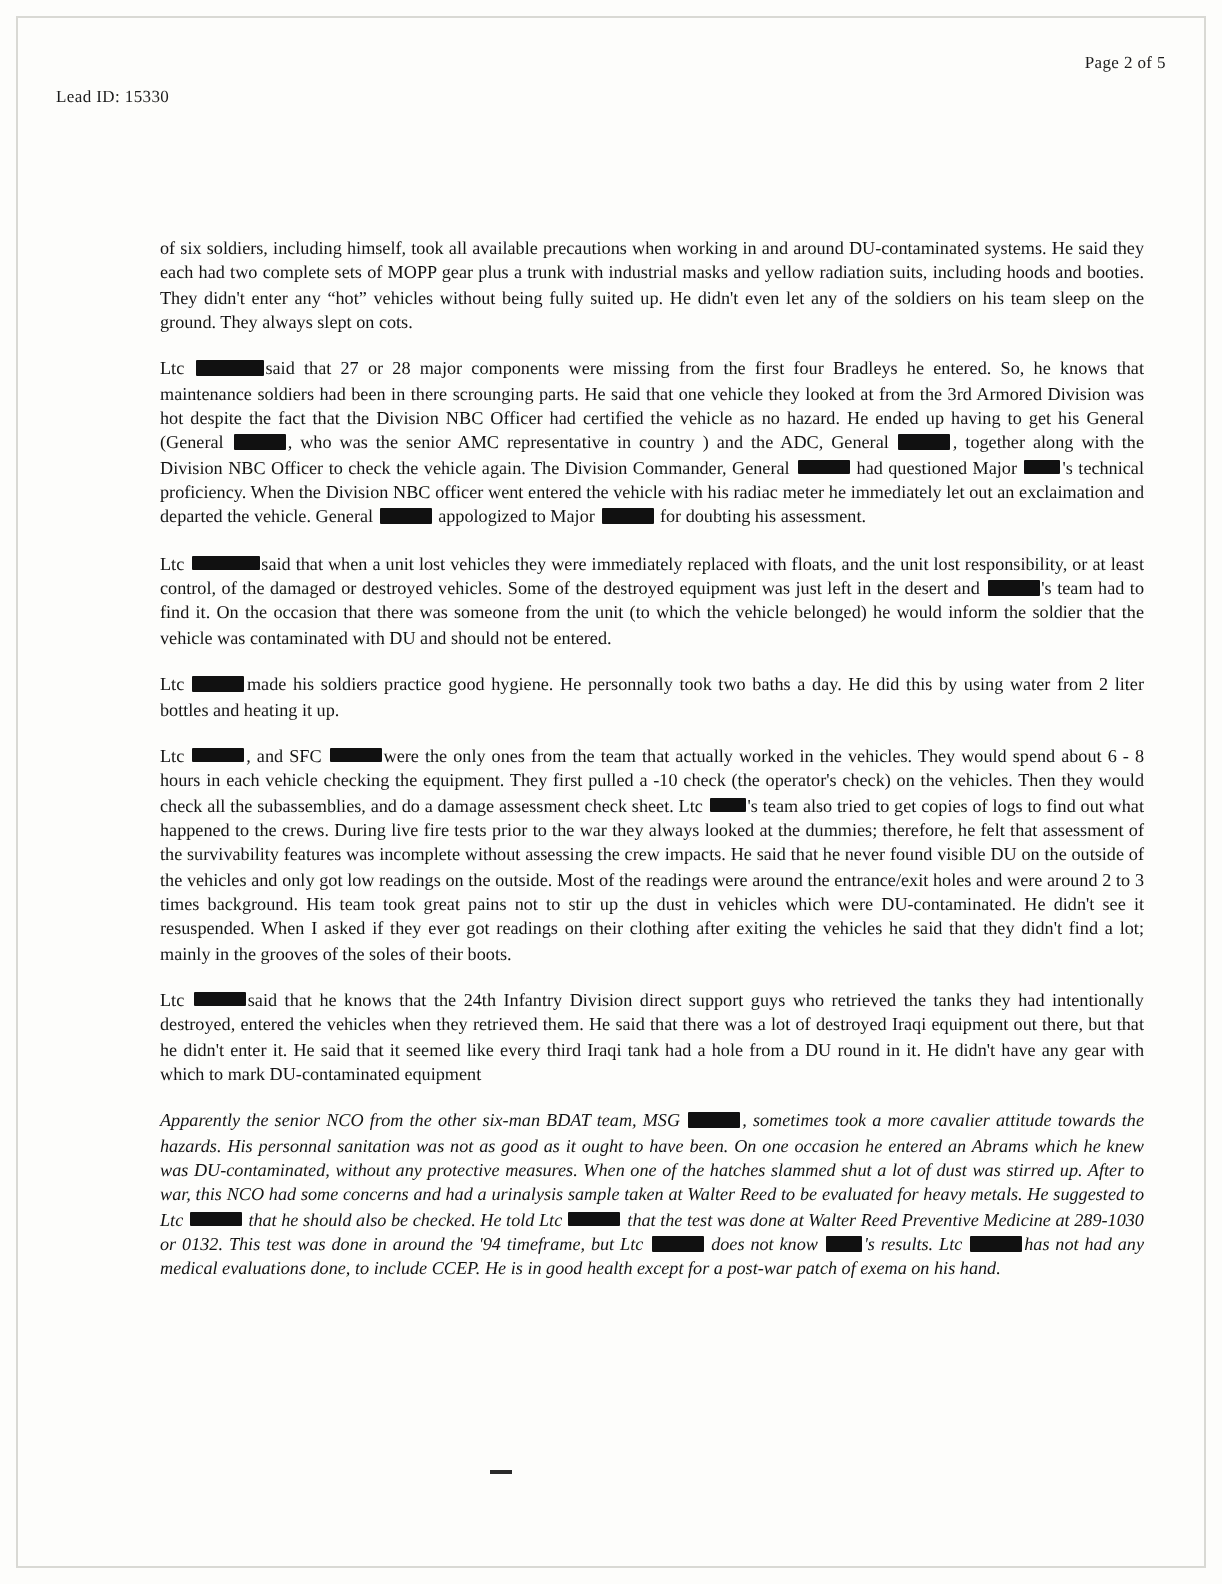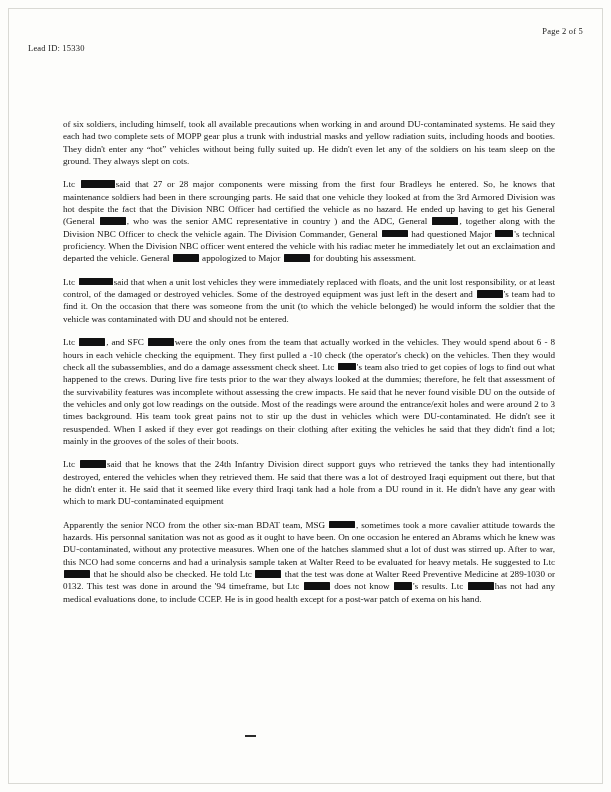--- a/index.html
+++ b/index.html
@@ -45,35 +45,36 @@
   .header .page-num {
     position: absolute;
     right: 0;
     top: 0;
     font-size: 8.5px;
     color: #1b1b1b;
     letter-spacing: 0.2px;
   }
   .body-text {
     position: absolute;
-    left: 63px;
+    left: 80px;
     top: 118px;
     width: 492px;
     font-size: 9.1px;
     line-height: 12.35px;
     color: #141414;
     text-align: justify;
     text-justify: inter-word;
   }
   .para {
     margin: 0 0 11px 0;
     text-align: justify;
   }
   .para:last-child {
     margin-bottom: 12px;
+    font-style: italic;
   }
   
   .redact {
     display: inline-block;
     background: #111111;
     height: 7.5px;
     vertical-align: -0.5px;
     margin: 0 1px;
     border-radius: 0.5px;
   }
@@ -98,20 +99,21 @@
 
   <div class="header">
     <div class="lead-id">Lead ID: 15330</div>
     <div class="page-num">Page 2 of 5</div>
   </div>
 
   <div class="body-text" id="body-text">
       <p class="para">of six soldiers, including himself, took all available precautions when working in and around DU-contaminated systems.  He said they each had two complete sets of MOPP gear plus a trunk with industrial masks and yellow radiation suits, including hoods and booties.  They didn't enter any “hot” vehicles without being fully suited up.  He didn't even let any of the soldiers on his team sleep on the ground.  They always slept on cots.</p>
       <p class="para">Ltc <span class="redact r-m"></span>said that 27 or 28 major components were missing from the first four Bradleys he entered.  So, he knows that maintenance soldiers had been in there scrounging parts.  He said that one vehicle they looked at from the 3rd Armored Division was hot despite the fact that the Division NBC Officer had certified the vehicle as no hazard.  He ended up having to get his General (General <span class="redact r-s"></span>, who was the senior AMC representative in country ) and the ADC, General <span class="redact r-s"></span>, together along with the Division NBC Officer to check the vehicle again.  The Division Commander, General <span class="redact r-s"></span> had questioned Major <span class="redact r-xs"></span>'s technical proficiency.  When the Division NBC officer went entered the vehicle with his radiac meter he immediately let out an exclaimation and departed the vehicle.  General <span class="redact r-s"></span> appologized to Major <span class="redact r-s"></span> for doubting his assessment.</p>
       <p class="para">Ltc <span class="redact r-m"></span>said that when a unit lost vehicles they were immediately replaced with floats, and the unit lost responsibility, or at least control, of the damaged or destroyed vehicles.  Some of the destroyed equipment was just left in the desert and <span class="redact r-s"></span>'s team had to find it.  On the occasion that there was someone from the unit (to which the vehicle belonged) he would inform the soldier that the vehicle was contaminated with DU and should not be entered.</p>
+      <p class="para">Ltc <span class="redact r-s"></span>made his soldiers practice good hygiene.  He personnally took two baths a day.  He did this by using water from 2 liter bottles and heating it up.</p>
       <p class="para">Ltc <span class="redact r-s"></span>, and SFC <span class="redact r-s"></span>were the only ones from the team that actually worked in the vehicles.  They would spend about 6 - 8 hours in each vehicle checking the equipment.  They first pulled a -10 check (the operator's check) on the vehicles.  Then they would check all the subassemblies, and do a damage assessment check sheet.  Ltc <span class="redact r-xs"></span>'s team also tried to get copies of logs to find out what happened to the crews.  During live fire tests prior to the war they always looked at the dummies; therefore, he felt that assessment of the survivability features was incomplete without assessing the crew impacts.  He said that he never found visible DU on the outside of the vehicles and only got low readings on the outside.  Most of the readings were around the entrance/exit holes and were around 2 to 3 times background.  His team took great pains not to stir up the dust in vehicles which were DU-contaminated.  He didn't see it resuspended.  When I asked if they ever got readings on their clothing after exiting the vehicles he said that they didn't find a lot; mainly in the grooves of the soles of their boots.</p>
       <p class="para">Ltc <span class="redact r-s"></span>said that he knows that the 24th Infantry Division direct support guys who retrieved the tanks they had intentionally destroyed, entered the vehicles when they retrieved them.  He said that there was a lot of destroyed Iraqi equipment out there, but that he didn't enter it.  He said that it seemed like every third Iraqi tank had a hole from a DU round in it.  He didn't have any gear with which to mark DU-contaminated equipment</p>
       <p class="para">Apparently the senior NCO from the other six-man BDAT team, MSG <span class="redact r-s"></span>, sometimes took a more cavalier attitude towards the hazards.  His personnal sanitation was not as good as it ought to have been.  On one occasion he entered an Abrams which he knew was DU-contaminated, without any protective measures.  When one of the hatches slammed shut a lot of dust was stirred up.  After to war, this NCO had some concerns and had a urinalysis sample taken at Walter Reed to be evaluated for heavy metals.  He suggested to Ltc <span class="redact r-s"></span> that he should also be checked.  He told Ltc <span class="redact r-s"></span> that the test was done at Walter Reed Preventive Medicine at 289-1030 or 0132.  This test was done in around the '94 timeframe, but Ltc <span class="redact r-s"></span> does not know <span class="redact r-xs"></span>'s results.  Ltc <span class="redact r-s"></span>has not had any medical evaluations done, to include CCEP.  He is in good health except for a post-war patch of exema on his hand.</p>
     </div>
 
   <div class="bottom-mark"></div>
 
 </div>
 
 </body></html>

